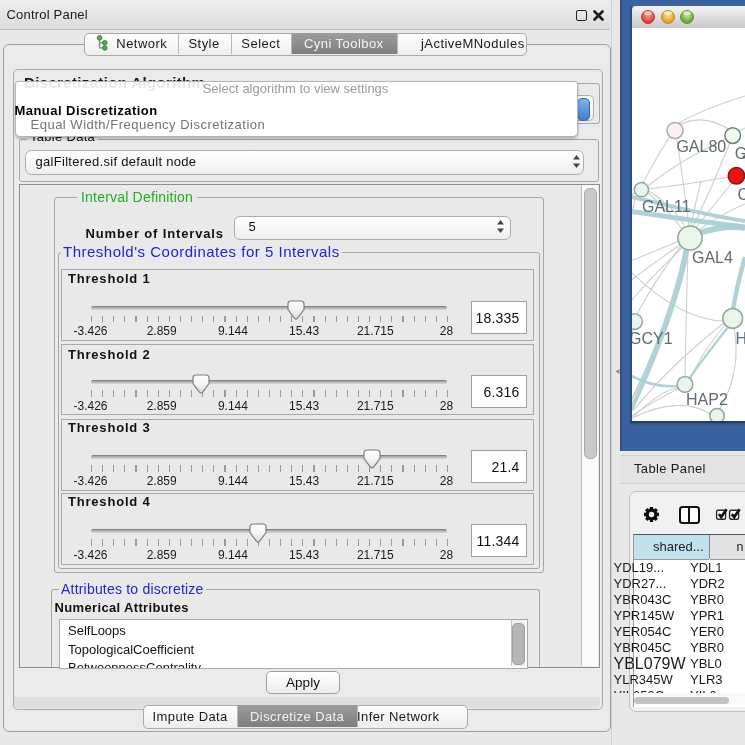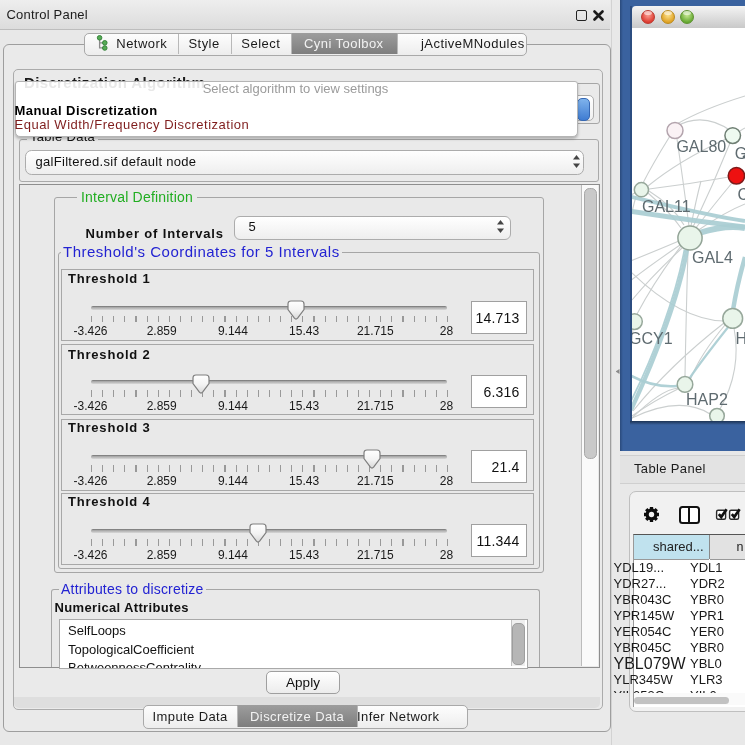--- a/index.html
+++ b/index.html
@@ -83,21 +83,21 @@
     <defs>
       <linearGradient id="tg1" x1="0" y1="0" x2="0" y2="1">
         <stop offset="0" stop-color="#ffffff"></stop>
         <stop offset="0.55" stop-color="#f2f2f2"></stop>
         <stop offset="1" stop-color="#d8d8d8"></stop>
       </linearGradient>
     </defs>
     <path d="M4 1 H14 Q17 1 17 4 V9.5 L10.6 18.2 Q9 20 7.4 18.2 L1 9.5 V4 Q1 1 4 1 Z" fill="url(#tg1)" stroke="#7e7e7e" stroke-width="1.2"></path>
   </svg>
 <div style="position:absolute;left:470.5px;top:300.5px;width:54px;height:31px;background:#fff;border:1px solid #a0a0a0;"></div>
-<div style="position:absolute;left:470.5px;top:310.5px;width:49px;text-align:right;font-size:14px;letter-spacing:0.2px;color:#111;line-height:14px;">14.713</div>
+<div style="position:absolute;left:470.5px;top:310.5px;width:49px;text-align:right;font-size:14px;letter-spacing:0.2px;color:#111;line-height:14px;">18.335</div>
 <div style="position:absolute;left:60.9px;top:343.7px;width:471.4px;height:69.8px;border:1px solid #a8a8a8;background:#e9e9e9;"></div>
 <div style="position:absolute;left:68px;top:348px;font-size:13px;font-weight:bold;letter-spacing:0.8px;color:#111;line-height:13px;">Threshold 2</div>
 <div style="position:absolute;left:90.5px;top:380.2px;width:356.0px;height:4px;border-radius:2px;background:linear-gradient(180deg,#6e6e6e 0%,#a8a8a8 35%,#d9d9d9 100%);"></div>
 <div style="position:absolute;left:90.5px;top:390.2px;width:357.0px;height:6.5px;background:repeating-linear-gradient(90deg,#999 0px,#999 1px,transparent 1px,transparent 11.125px);"></div>
 <div style="position:absolute;left:90.5px;top:398.7px;width:0;height:12px;overflow:visible;">
     <span style="position:absolute;left:0;transform:translateX(-50%);font-size:12px;color:#1a1a1a;white-space:nowrap;">-3.426</span>
   </div>
 <div style="position:absolute;left:161.7px;top:398.7px;width:0;height:12px;overflow:visible;">
     <span style="position:absolute;left:0;transform:translateX(-50%);font-size:12px;color:#1a1a1a;white-space:nowrap;">2.859</span>
   </div>
@@ -336,13 +336,13 @@
   </div>
 <div style="position:absolute;left:634px;top:693.2px;width:111px;height:12.3px;background:#fafafa;"></div>
 <div style="position:absolute;left:634px;top:696.5px;width:94.5px;height:7.5px;background:#c2c2c2;border-radius:4px;"></div>
 <div style="position:absolute;left:24px;top:75.2px;font-size:15px;font-weight:bold;letter-spacing:0.35px;color:#1a1a1a;line-height:15px;">Discretization Algorithm</div>
 <div style="position:absolute;left:15px;top:80.5px;width:561px;height:54.5px;background:#ffffff;border:1px solid #b5b5b5;border-radius:3px 3px 5px 5px;box-shadow:0 2px 3px rgba(0,0,0,0.25);"></div>
 <div style="position:absolute;left:24px;top:81.5px;height:11px;overflow:hidden;">
     <div style="margin-top:-6.3px;font-size:15px;font-weight:bold;letter-spacing:0.35px;color:#e8e8e8;line-height:15px;">Discretization Algorithm</div>
   </div>
 <div style="position:absolute;left:15px;top:82px;width:561px;text-align:center;font-size:13px;color:#9b9b9b;line-height:13px;">Select algorithm to view settings</div>
 <div style="position:absolute;left:14.5px;top:103.5px;font-size:13px;font-weight:bold;letter-spacing:0.45px;color:#000;line-height:13px;">Manual Discretization</div>
-<div style="position:absolute;left:14.5px;top:117.5px;font-size:13px;letter-spacing:0.5px;color:#7f1d1d;line-height:13px;">Equal Width/Frequency Discretization</div>
+<div style="position:absolute;left:14.5px;top:117.5px;font-size:13px;letter-spacing:0.5px;color:#737373;line-height:13px;padding-left:16px;">Equal Width/Frequency Discretization</div>
 
 </body></html>

